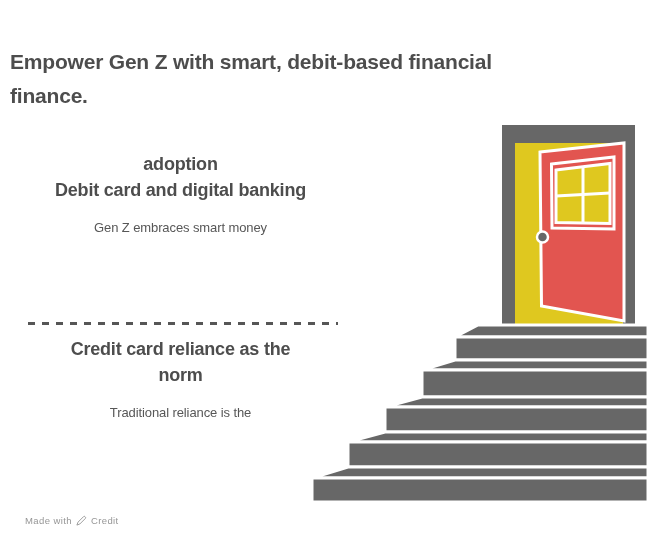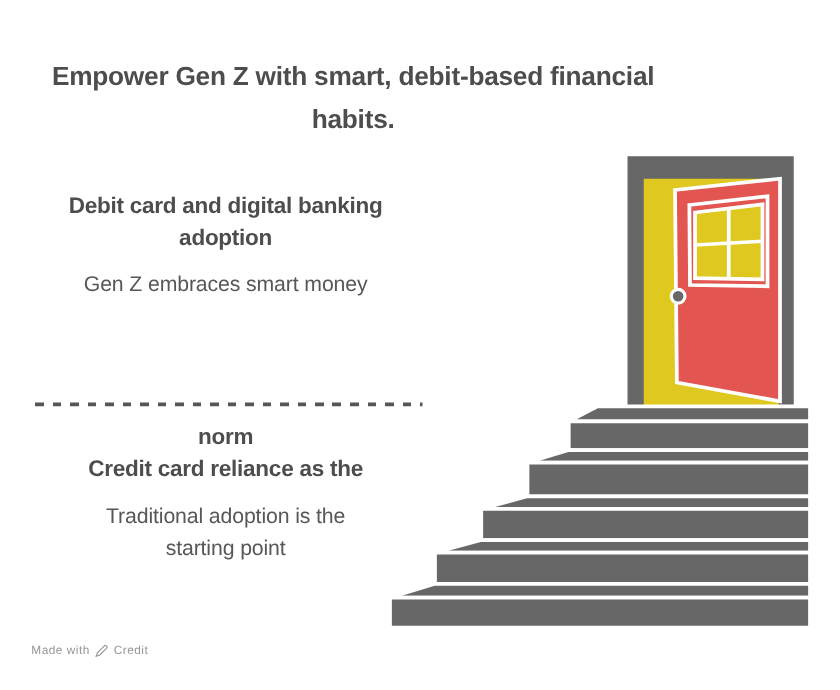--- a/index.html
+++ b/index.html
@@ -8,34 +8,34 @@
     --outline:#ffffff; --bg:#ffffff; --dash:#565656;
   }
   html,body{margin:0;padding:0;}
   body{background:#e9e9e9;font-family:"Liberation Sans",sans-serif;}
   .canvas{
     position:relative;width:672px;height:552px;background:var(--bg);
     overflow:hidden;
   }
   .page-title{
     position:absolute;left:10px;top:45px;width:545px;
-    text-align:center;font-weight:bold;color:var(--heading);
+    font-weight:bold;color:var(--heading);
     font-size:21px;line-height:34px;letter-spacing:-0.2px;
   }
   .title-line{white-space:nowrap;}
   .text-block{position:absolute;left:28px;width:305px;text-align:center;}
   .block-top{top:151px;}
   .block-bottom{top:336px;}
   .block-heading{
     font-weight:bold;color:var(--heading);
     font-size:18px;line-height:26px;letter-spacing:-0.2px;
   }
   .block-body{
     margin-top:12px;color:var(--body);
-    font-size:17px;line-height:26px;letter-spacing:-0.1px;
+    font-size:13px;line-height:26px;letter-spacing:-0.1px;
   }
   .hline{white-space:nowrap;}
   .dashed-sep{
     position:absolute;left:28px;top:322px;width:310px;height:3px;
     background:repeating-linear-gradient(90deg,var(--dash) 0 7px,transparent 7px 14px);
   }
   .illustration{position:absolute;left:0;top:0;width:672px;height:552px;}
   .fill-gray{fill:var(--gray);}
   .fill-yellow{fill:var(--yellow);}
   .fill-red{fill:var(--red);}
@@ -48,43 +48,42 @@
   }
   .napkin-logo{width:11px;height:11px;display:inline-block;}
 </style>
 </head>
 <body>
 
 <div class="canvas">
 
   <div class="page-title">
     <div class="title-line">Empower Gen Z with smart, debit-based financial</div>
-    <div class="title-line">habits.</div>
+    <div class="title-line">finance.</div>
   </div>
 
   <div class="text-block block-top">
     <div class="block-heading">
+      <div class="hline">adoption</div>
       <div class="hline">Debit card and digital banking</div>
-      <div class="hline">adoption</div>
     </div>
     <div class="block-body">
       <div class="hline">Gen Z embraces smart money</div>
     </div>
   </div>
 
   <div class="dashed-sep"></div>
 
   <div class="text-block block-bottom">
     <div class="block-heading">
+      <div class="hline">Credit card reliance as the</div>
       <div class="hline">norm</div>
-      <div class="hline">Credit card reliance as the</div>
     </div>
     <div class="block-body">
-      <div class="hline">Traditional adoption is the</div>
-      <div class="hline">starting point</div>
+      <div class="hline">Traditional reliance is the</div>
     </div>
   </div>
 
   <svg class="illustration" viewBox="0 0 672 552" aria-hidden="true">
 
     <g>
       <rect x="502" y="125" width="133" height="200" class="fill-gray"></rect>
       <rect x="515" y="143" width="108" height="182" class="fill-yellow"></rect>
       <polygon points="540,152 624,143 624,321 541.5,306" class="fill-red outlined"></polygon>
 

